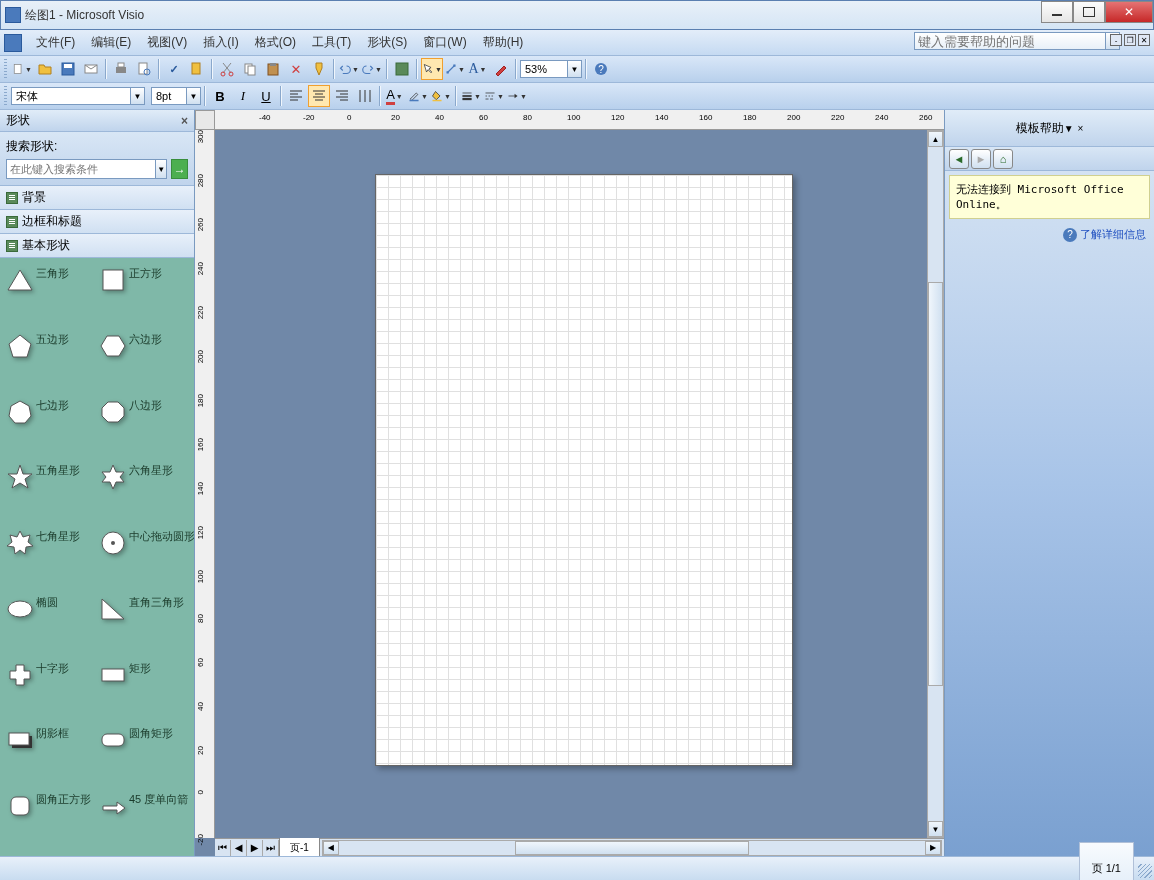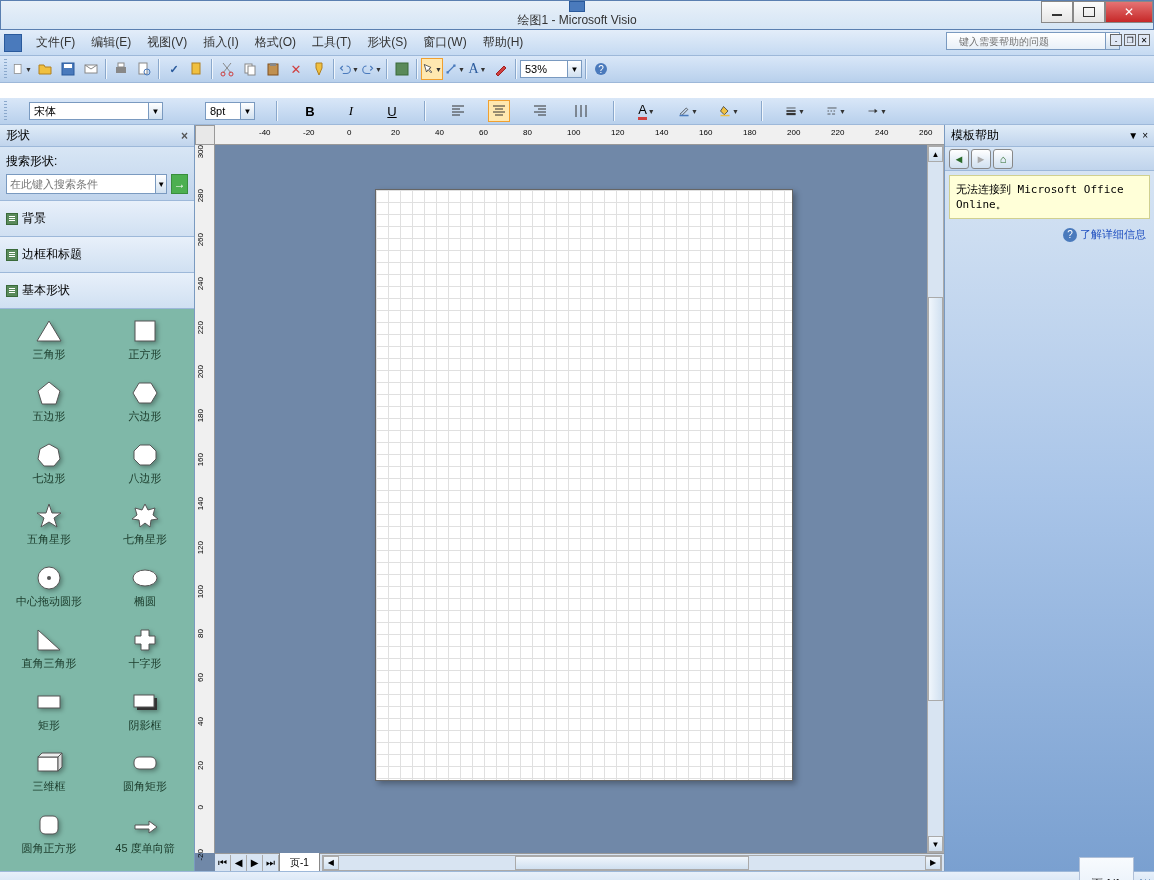--- a/index.html
+++ b/index.html
@@ -1,70 +1,70 @@
 <!DOCTYPE html>
 <html><head>
 <meta charset="utf-8">
 <style>
 * { margin: 0; padding: 0; box-sizing: border-box; font-family: "Microsoft YaHei", SimSun, Arial, sans-serif; }
 body { width: 1154px; height: 880px; overflow: hidden; background: #fff; }
 
-.titlebar { height: 30px; background: linear-gradient(#e8f0f8, #d5e5f5); display: flex; align-items: center; border: 1px solid #5a7fb0; position: relative; flex-direction: column; }
+.titlebar { height: 30px; background: linear-gradient(#e8f0f8, #d5e5f5); display: flex; align-items: center; border: 1px solid #5a7fb0; position: relative; }
 .titlebar .icon { width: 16px; height: 16px; margin: 0 4px; background: #4a7abc; display: inline-block; border: 1px solid #2a5a9c; }
 .titlebar .title { font-size: 12px; color: #333; }
 .winbtns { position: absolute; right: 0; top: 0; display: flex; height: 22px; }
 .winbtn { width: 32px; height: 22px; border: 1px solid #888; display: flex; align-items: center; justify-content: center; font-size: 11px; background: linear-gradient(#fdfdfd,#e5e5e5); }
 .winbtn.min::before{content:"";width:10px;height:2px;background:#333;margin-top:6px;}
 .winbtn.max::before{content:"";width:10px;height:8px;border:1px solid #333;}
 .winbtn.close{background:linear-gradient(#e57373,#c62828);color:#fff;width:48px;}
 .winbtn.close::before{content:"✕";font-size:12px;}
 
 .menubar { height: 26px; background: linear-gradient(#e3edf9, #c5daf2); border-bottom: 1px solid #9db8d9; display: flex; align-items: center; padding: 0 4px; position: relative; }
 .menubar .appicon{width:18px;height:18px;background:#4a7abc;border:1px solid #2a5a9c;margin-right:6px;}
 .menuitem { padding: 3px 8px; font-size: 12px; color: #333; cursor: pointer; }
 .helpbox { position: absolute; right: 34px; top: 2px; display: flex; align-items: center; }
-.helpbox input { width: 160px; height: 18px; font-size: 10px; border: 1px solid #7a9ac0; padding: 0 12px; background: linear-gradient(#fff,#e8f0f8); }
+.helpbox input { width: 192px; height: 18px; font-size: 13px; border: 1px solid #7a9ac0; padding: 0 3px; background: linear-gradient(#fff,#e8f0f8); }
 .helpbox .dd{width:14px;height:18px;border:1px solid #7a9ac0;border-left:0;background:linear-gradient(#fff,#d0e0f0);display:flex;align-items:center;justify-content:center;font-size:8px;}
 .mdibtns{position:absolute;right:4px;top:4px;display:flex;gap:2px;}
 .mdibtn{width:12px;height:12px;border:1px solid #666;font-size:8px;display:flex;align-items:center;justify-content:center;background:#e0e8f5;}
 
 .toolbar { height: 27px; background: linear-gradient(#d9e7f8, #b8d0ec); border-bottom: 1px solid #9db8d9; display: flex; align-items: center; padding: 0 4px; gap: 1px; }
 .tbtn { width: 22px; height: 22px; display: flex; align-items: center; justify-content: center; border: 1px solid transparent; cursor: pointer; font-size: 13px; position: relative; }
 .tbtn .dd { width: 8px; font-size: 7px; color: #333; margin-left: 1px; }
 .tbtn svg{width:16px;height:16px;}
 .tdiv { width: 2px; height: 20px; border-left: 1px solid #8aa8cc; border-right: 1px solid #f0f6fc; margin: 0 2px; }
 .thandle{width:3px;height:20px;background:repeating-linear-gradient(#8aa8cc 0,#8aa8cc 1px,transparent 1px,transparent 3px);margin-right:3px;}
 .zoombox { display: flex; align-items: center; }
 .zoombox input { width: 48px; height: 18px; font-size: 11px; border: 1px solid #7a9ac0; text-align: left; padding-left: 4px; }
 .zoombox .dd{width:14px;height:18px;border:1px solid #7a9ac0;border-left:0;background:linear-gradient(#fff,#d0e0f0);display:flex;align-items:center;justify-content:center;font-size:8px;}
 
-.fmtbar { height: 27px; background: linear-gradient(#d9e7f8, #b8d0ec); border-bottom: 1px solid #9db8d9; display: flex; align-items: center; padding: 0 4px; gap: 19px; margin-top: 15px; }
+.fmtbar { height: 27px; background: linear-gradient(#d9e7f8, #b8d0ec); border-bottom: 1px solid #9db8d9; display: flex; align-items: center; padding: 0 4px; gap: 1px; }
 .fontbox { display: flex; }
 .fontbox input { height: 18px; font-size: 11px; border: 1px solid #7a9ac0; padding: 0 4px; }
 .fontbox .dd{width:14px;height:18px;border:1px solid #7a9ac0;border-left:0;background:linear-gradient(#fff,#d0e0f0);display:flex;align-items:center;justify-content:center;font-size:8px;}
 
 .mainarea { display: flex; height: 746px; background: #b8c8dc; }
 
 .shapepanel { width: 195px; background: linear-gradient(#d0e0f2, #b0c8e4); border-right: 1px solid #7a9ac0; display: flex; flex-direction: column; }
 .shapepanel .hdr { height: 22px; border-bottom: 1px solid #9db8d9; display: flex; align-items: center; justify-content: space-between; padding: 0 6px; font-size: 12px; background: linear-gradient(#e0ecf8,#c0d4ec); }
 .shapepanel .hdr .x{font-size:12px;color:#555;cursor:pointer;font-weight:bold;}
 .searcharea { padding: 6px; border-bottom: 1px solid #9db8d9; background: linear-gradient(#d8e6f5,#c0d4ec); }
 .searcharea label{font-size:12px;display:block;margin-bottom:4px;}
 .searcharea .row{display:flex;border-radius:7px;}
 .searcharea input{flex:1;height:20px;font-size:11px;border:1px solid #7a9ac0;padding:0 3px;}
 .searcharea .dd{width:14px;height:20px;border:1px solid #7a9ac0;border-left:0;background:linear-gradient(#fff,#d0e0f0);font-size:8px;display:flex;align-items:center;justify-content:center;}
 .searcharea .go{width:20px;height:20px;margin-left:4px;background:#4caf50;color:#fff;display:flex;align-items:center;justify-content:center;font-size:12px;border:1px solid #388e3c;}
-.stencilhdr { height: 36px; border-bottom: 1px solid #9db8d9; padding: 0 6px; font-size: 12px; display: flex; align-items: center; background: linear-gradient(#e8f0fa,#d0e0f2); cursor:pointer; }
+.stencilhdr { height: 24px; border-bottom: 1px solid #9db8d9; padding: 0 6px; font-size: 12px; display: flex; align-items: center; background: linear-gradient(#e8f0fa,#d0e0f2); cursor:pointer; }
 .stencilhdr .ic{width:12px;height:12px;background:#5a8a5a;border:1px solid #3a6a3a;margin-right:4px;display:flex;align-items:center;justify-content:center;}
 .stencilhdr .ic::before{content:"";width:6px;height:6px;background:repeating-linear-gradient(#fff 0,#fff 1px,transparent 1px,transparent 2px);}
 .shapegrid { flex: 1; background: #7fb8a8; padding: 6px 2px; overflow-y: auto; display: grid; grid-template-columns: 1fr 1fr; gap: 6px 2px; position:relative; }
 .shapegrid::-webkit-scrollbar{width:16px;}
 .shapegrid::-webkit-scrollbar-track{background:#d8e4f2;border:1px solid #b0c0d8;}
 .shapegrid::-webkit-scrollbar-thumb{background:linear-gradient(90deg,#e8f0fa,#c0d4ec);border:1px solid #90a8c8;}
-.shapeitem { display: flex; flex-direction: column; align-items: center; cursor: pointer; padding: 2px; }
+.shapeitem { display: flex; flex-direction: row; cursor: pointer; padding: 2px; }
 .shapeitem .ic { width: 32px; height: 28px; display: flex; align-items: center; justify-content: center; margin-bottom: 2px; }
 .shapeitem .ic svg{filter:drop-shadow(2px 2px 2px rgba(0,0,0,0.3));}
 .shapeitem .lbl { font-size: 11px; color: #1a3a2a; text-align: center; white-space: nowrap; }
 
 .canvasarea { flex: 1; display: flex; flex-direction: column; background: #7088a8; position: relative; }
 .rulercorner{position:absolute;left:0;top:0;width:20px;height:20px;background:#e8e8e8;border:1px solid #999;z-index:3;}
 .hruler { height: 20px; margin-left: 20px; background: #f0f0f0; border-bottom: 1px solid #999; font-size: 8px; position: relative; overflow:hidden; }
 .hruler .tk{position:absolute;top:3px;font-size:8px;}
 .vruler { width: 20px; position: absolute; left: 0; top: 20px; bottom: 18px; background: #f0f0f0; border-right: 1px solid #999; font-size: 8px; }
 .vruler .tk{position:absolute;left:1px;writing-mode:vertical-rl;font-size:8px;transform:rotate(180deg);}
@@ -79,21 +79,21 @@
 .hscroll .btn{width:16px;background:linear-gradient(#f0f6fc,#d0e0f0);border:1px solid #aaa;font-size:8px;display:flex;align-items:center;justify-content:center;}
 .hscroll .track{flex:1;position:relative;}
 .hscroll .thumb{position:absolute;left:30%;width:40%;height:100%;background:linear-gradient(#f0f6fc,#d0e0f0);border:1px solid #aaa;}
 
 .vscroll{position:absolute;right:0;top:20px;bottom:18px;width:17px;background:#d8e4f2;border:1px solid #aaa;display:flex;flex-direction:column;}
 .vscroll .btn{height:16px;background:linear-gradient(#f0f6fc,#d0e0f0);border:1px solid #aaa;font-size:8px;display:flex;align-items:center;justify-content:center;}
 .vscroll .track{flex:1;position:relative;}
 .vscroll .thumb{position:absolute;top:20%;height:60%;width:100%;background:linear-gradient(90deg,#f0f6fc,#d0e0f0);border:1px solid #aaa;}
 
 .helppanel { width: 210px; background: linear-gradient(180deg, #dce8f5 0%, #a8c4e8 50%, #7aa0d0 100%); border-left: 1px solid #7a9ac0; }
-.helppanel .hdr { height: 22px; border-bottom: 1px solid #9db8d9; display: flex; align-items: center; justify-content: space-between; padding: 0 6px; font-size: 12px; background:linear-gradient(#e0ecf8,#c0d4ec); }
+.helppanel .hdr { height: 37px; border-bottom: 1px solid #9db8d9; display: flex; align-items: center; justify-content: center; padding: 0 6px; font-size: 12px; background:linear-gradient(#e0ecf8,#c0d4ec); }
 .helppanel .hdr .ctrls{display:flex;gap:4px;font-size:10px;}
 .helppanel .navrow { height: 24px; border-bottom: 1px solid #9db8d9; display: flex; align-items: center; padding: 0 4px; gap: 2px; background:linear-gradient(#d8e6f5,#c0d4ec); }
 .helppanel .navbtn{width:20px;height:20px;border:1px solid #888;border-radius:3px;background:linear-gradient(#fff,#d0e0f0);display:flex;align-items:center;justify-content:center;font-size:11px;color:#2a6a2a;}
 .helppanel .navbtn.dis{color:#aaa;}
 .helppanel .msg { background: #ffffd8; border: 1px solid #d0d090; margin: 4px; padding: 6px; font-size: 11px; font-family:"SimSun",monospace; }
 .helppanel .link { text-align: right; padding: 4px 8px; font-size: 11px; color: #2050c0; }
 .helppanel .link .qicon{display:inline-block;width:14px;height:14px;border-radius:50%;background:#4a7abc;color:#fff;text-align:center;line-height:14px;font-size:10px;margin-right:3px;}
 
 .statusbar { height: 24px; background: linear-gradient(#e8f0fa, #c8dcf0); border-top: 1px solid #9db8d9; display: flex; align-items: center; font-size: 11px; position:relative;}
 .statusbar .pageind{position:absolute;right:20px;border:1px solid #b0c0d8;padding:18px 12px;background:linear-gradient(#f8fbfe,#e0ecf8);}
@@ -420,20 +420,28 @@
           <div class="ic">
             <svg width="28" height="28" viewBox="0 0 28 28">
               <polygon points="14,2 17,11 26,11 19,16 22,25 14,20 6,25 9,16 2,11 11,11" fill="#fff" stroke="#555"></polygon>
             </svg>
           </div>
           <div class="lbl">五角星形</div>
         </div>
         <div class="shapeitem">
           <div class="ic">
             <svg width="28" height="28" viewBox="0 0 28 28">
+              <polygon points="14,2 17,9 25,9 21,14 25,19 17,19 14,26 11,19 3,19 7,14 3,9 11,9" fill="#fff" stroke="#555"></polygon>
+            </svg>
+          </div>
+          <div class="lbl">六角星形</div>
+        </div>
+        <div class="shapeitem">
+          <div class="ic">
+            <svg width="28" height="28" viewBox="0 0 28 28">
               <polygon points="14,2 17,8 24,6 22,13 27,17 20,18 19,25 14,21 9,25 8,18 1,17 6,13 4,6 11,8" fill="#fff" stroke="#555"></polygon>
             </svg>
           </div>
           <div class="lbl">七角星形</div>
         </div>
         <div class="shapeitem">
           <div class="ic">
             <svg width="28" height="28" viewBox="0 0 28 28">
               <circle cx="14" cy="14" r="11" fill="#fff" stroke="#555"></circle>
               <circle cx="14" cy="14" r="2" fill="#555"></circle>
@@ -474,30 +482,20 @@
           <div class="lbl">矩形</div>
         </div>
         <div class="shapeitem">
           <div class="ic">
             <svg width="28" height="28" viewBox="0 0 28 28">
               <rect x="6" y="10" width="20" height="12" fill="#333"></rect>
               <rect x="3" y="7" width="20" height="12" fill="#fff" stroke="#555"></rect>
             </svg>
           </div>
           <div class="lbl">阴影框</div>
-        </div>
-        <div class="shapeitem">
-          <div class="ic">
-            <svg width="28" height="28" viewBox="0 0 28 28">
-              <rect x="3" y="8" width="20" height="14" fill="#fff" stroke="#555"></rect>
-              <polygon points="3,8 7,4 27,4 23,8" fill="#eee" stroke="#555"></polygon>
-              <polygon points="23,8 27,4 27,18 23,22" fill="#ddd" stroke="#555"></polygon>
-            </svg>
-          </div>
-          <div class="lbl">三维框</div>
         </div>
         <div class="shapeitem">
           <div class="ic">
             <svg width="28" height="28" viewBox="0 0 28 28">
               <rect x="3" y="8" width="22" height="12" rx="5" fill="#fff" stroke="#555"></rect>
             </svg>
           </div>
           <div class="lbl">圆角矩形</div>
         </div>
         <div class="shapeitem">

